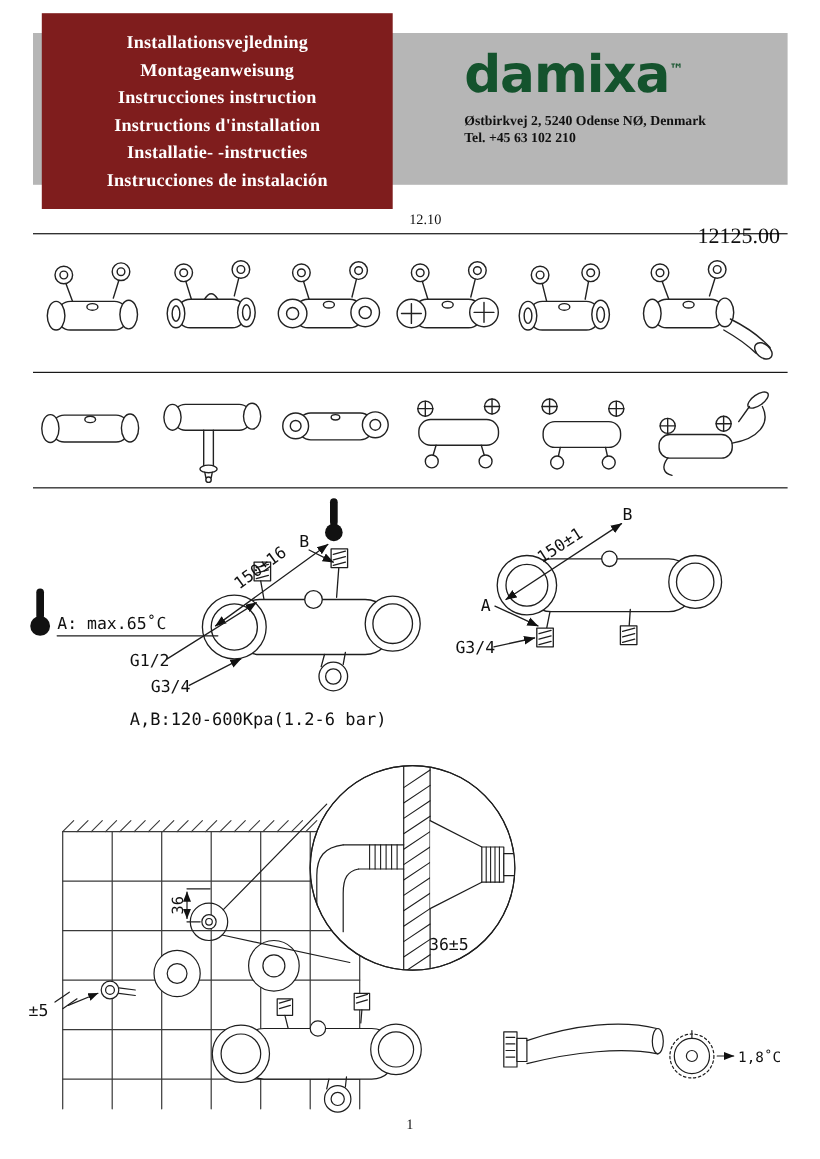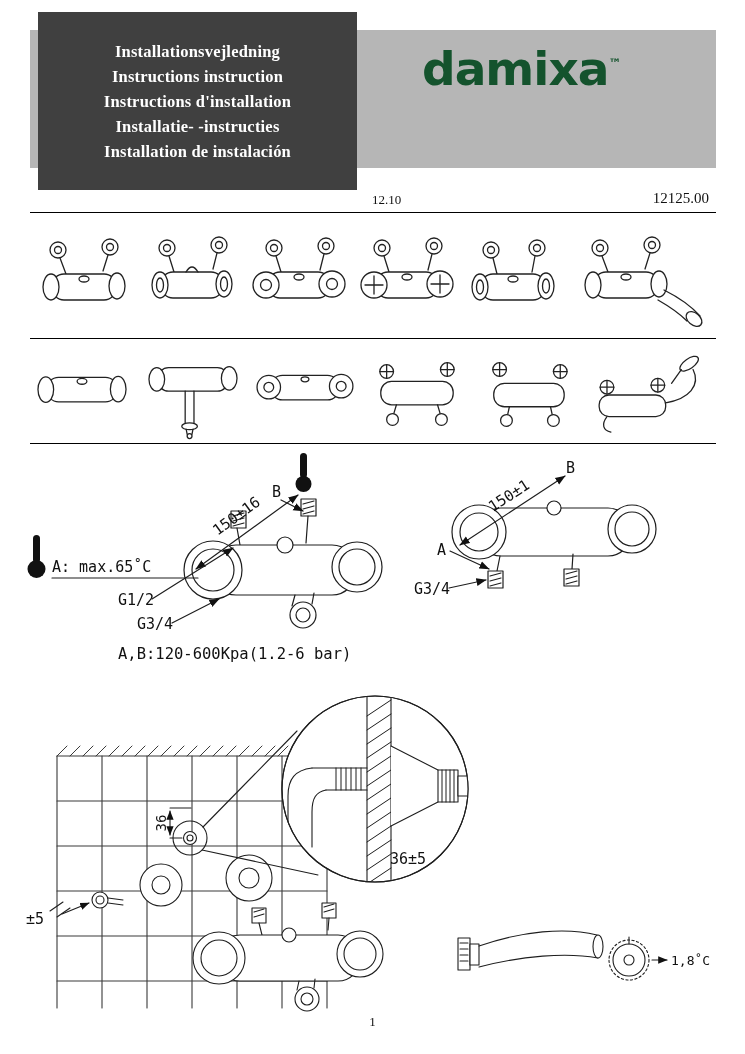--- a/index.html
+++ b/index.html
@@ -2,53 +2,56 @@
 <html><head>
 <meta charset="utf-8">
 <style>
   html,body{margin:0;padding:0}
   body{width:745px;height:1054px;background:#fff;position:relative;overflow:hidden;
        font-family:"Liberation Serif",serif;color:#111}
   .page{position:absolute;inset:0}
   .abs{position:absolute}
   svg{display:block}
   .gray-band{left:30px;top:30px;width:686px;height:138px;background:#b6b6b6}
-  .title-box{left:38px;top:12px;width:319px;height:178px;background:#404040;color:#fff;
+  .title-box{left:38px;top:12px;width:319px;height:178px;background:#7f1d1d;color:#fff;
              display:flex;flex-direction:column;justify-content:center;text-align:center}
   .title-box div{font-size:16.5px;font-weight:bold;line-height:25px;letter-spacing:.2px}
   .brand-block{left:422px;top:40px;width:286px}
   .logo{font-family:"DejaVu Sans",sans-serif;font-weight:bold;font-size:47px;line-height:48px;
         letter-spacing:-1px;color:#14532d}
   .logo sup{font-size:13px;font-weight:bold;letter-spacing:0}
   .address{margin-top:10px;font-size:12.5px;font-weight:bold;line-height:15.5px}
   .meta-date{top:192px;left:372px;font-size:13px}
-  .meta-num{top:190px;right:36px;font-size:15px}
+  .meta-num{top:204px;right:36px;font-size:20px}
   .rule{left:30px;width:686px;height:0;border-top:1.6px solid #000}
   .row{left:30px;width:686px;display:flex;justify-content:space-between;align-items:flex-end}
   .tx{font-family:"DejaVu Sans Mono",monospace;fill:#111;stroke:none}
   .pagenum{top:1014px;left:0;width:745px;text-align:center;font-size:13px}
 </style>
 </head>
 <body>
 
 <div class="page">
 
   <div class="abs gray-band"></div>
 
   <div class="abs title-box">
     <div>Installationsvejledning</div>
-    <div>Instructions instruction</div>
+    <div>Montageanweisung</div>
+    <div>Instrucciones instruction</div>
     <div>Instructions d'installation</div>
     <div>Installatie- -instructies</div>
-    <div>Installation de instalación</div>
+    <div>Instrucciones de instalación</div>
   </div>
 
   <div class="abs brand-block">
     <div class="logo"><span>damixa</span><sup>™</sup></div>
     <div class="address">
+      <div>Østbirkvej 2, 5240 Odense NØ, Denmark</div>
+      <div>Tel. +45 63 102 210</div>
     </div>
   </div>
 
   <div class="abs meta-date">12.10</div>
   <div class="abs meta-num">12125.00</div>
 
   <div class="abs rule" style="top:212px"></div>
 
   <div class="abs row" style="top:222px;height:112px">
     <svg width="104" height="110" viewBox="0 0 104 110">

